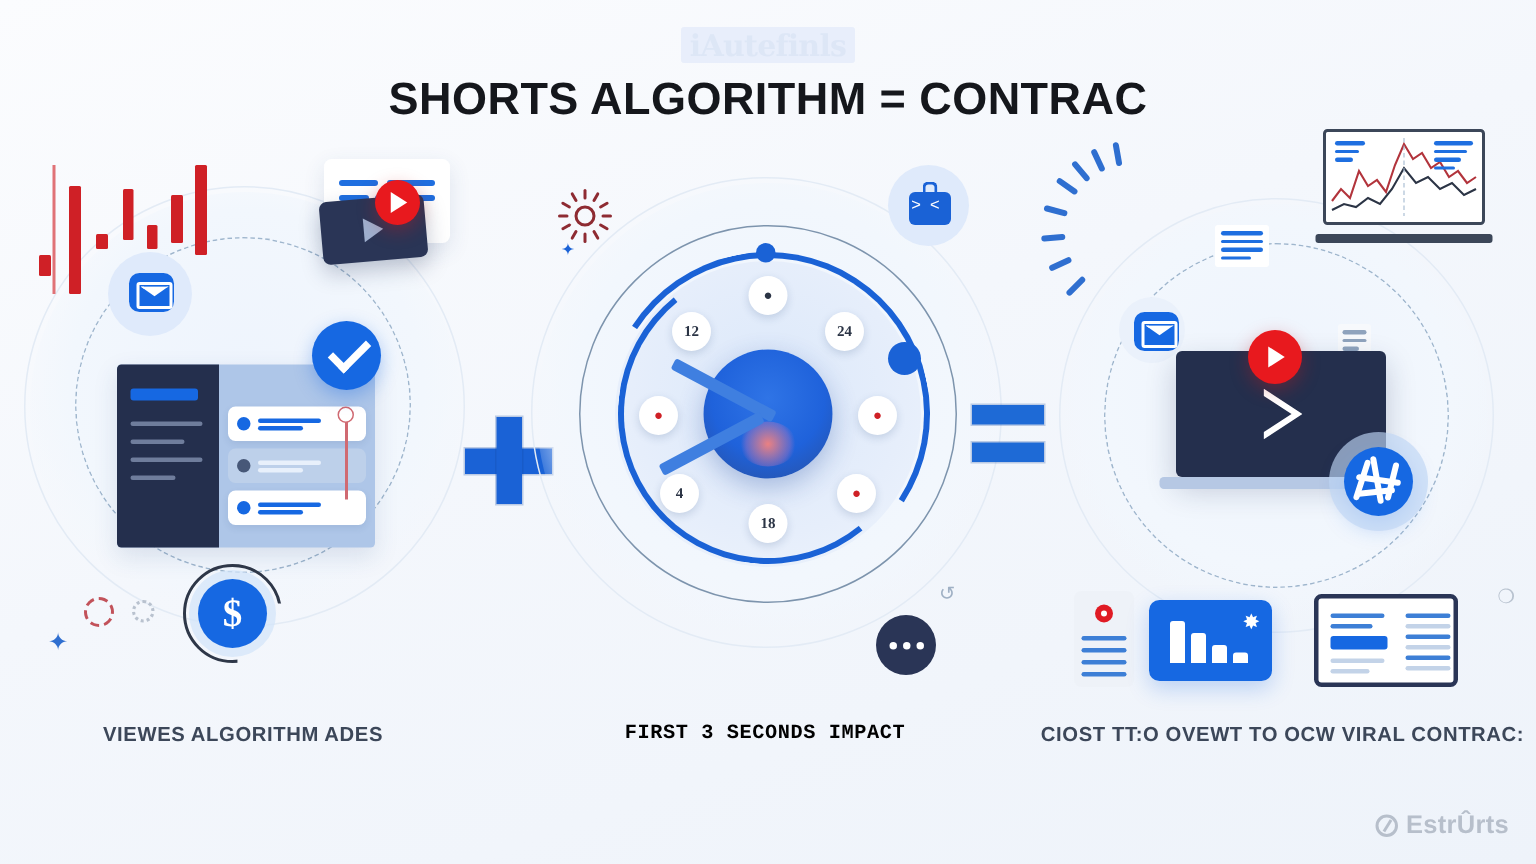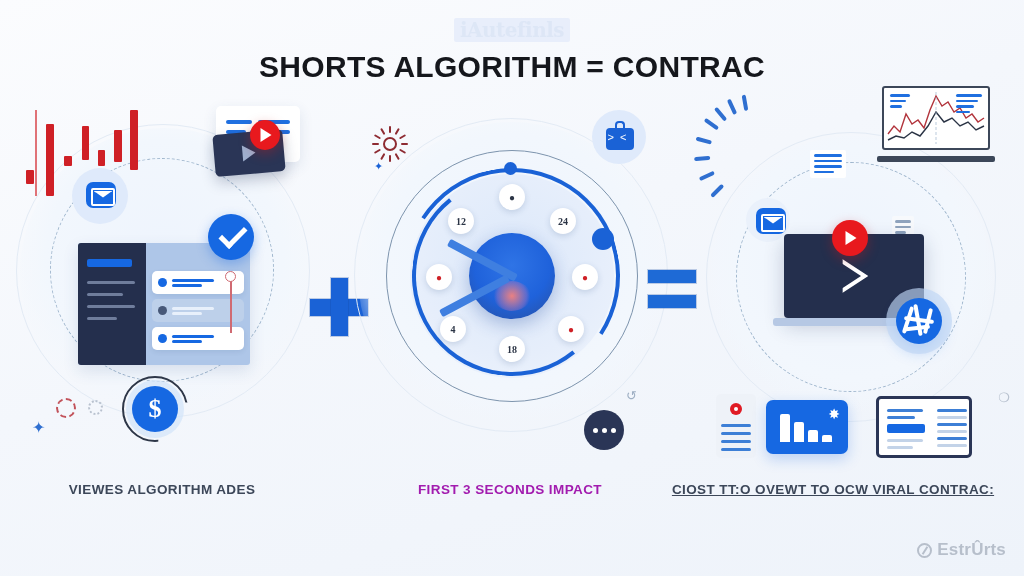--- a/index.html
+++ b/index.html
@@ -73,22 +73,22 @@
   .caption {
     position: absolute; top: 482px;
     text-align: center;
     font-size: 13.5px;
     font-weight: bold;
     letter-spacing: .4px;
     color: #3c4759;
     white-space: nowrap;
   }
   .caption.c1 { left: 12px;  width: 300px; }
-  .caption.c2 { left: 340px; width: 340px; color:#a21caf; }
-  .caption.c3 { left: 668px; width: 330px; text-decoration: underline; }
+  .caption.c2 { left: 340px; width: 340px; color:#000000;font-family:Liberation Mono, monospace; }
+  .caption.c3 { left: 690px; width: 330px; }
 
   
   .brand {
     position: absolute; right: 18px; bottom: 16px;
     display: flex; align-items: center; gap: 5px;
     color: #b7bfcb; font-size: 17px; font-weight: bold;
     letter-spacing: .2px;
   }
   .brand .bmark {
     width: 15px; height: 15px; border-radius: 50%;

